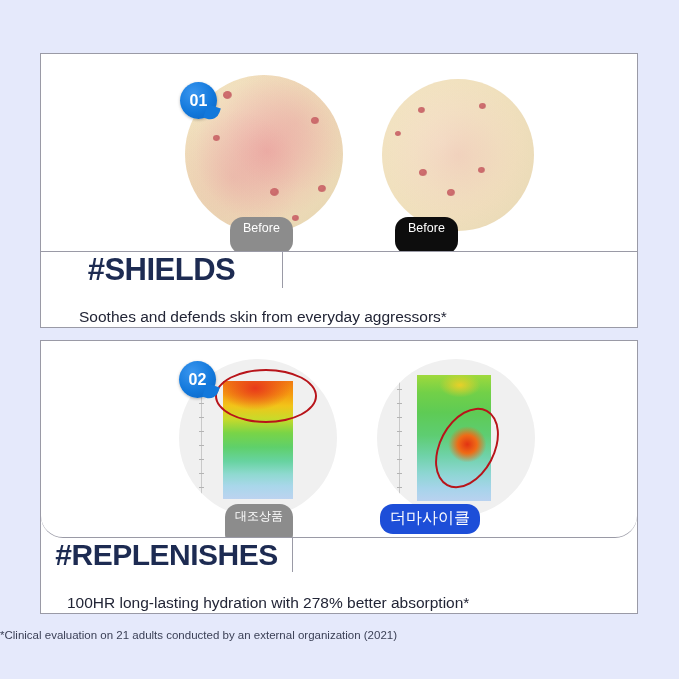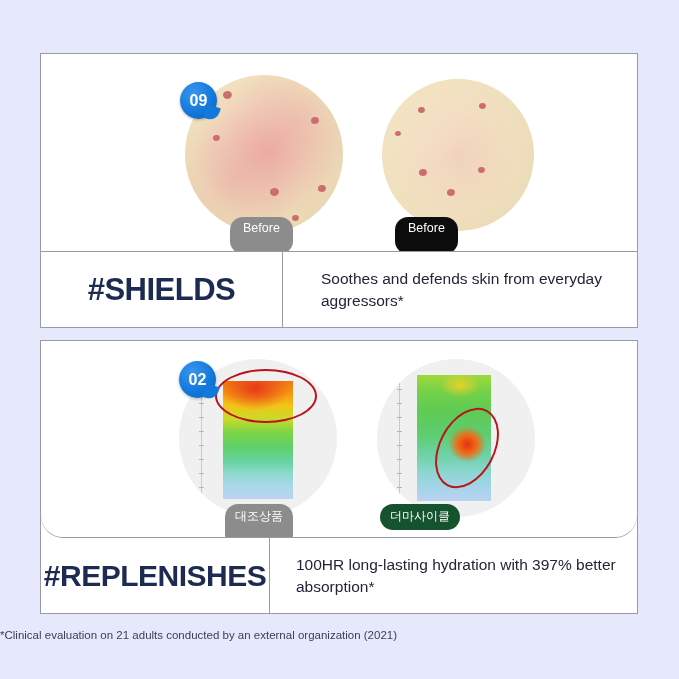--- a/index.html
+++ b/index.html
@@ -41,44 +41,45 @@
     border-bottom: 1px solid #9a9aa6;
     box-sizing: border-box;
     overflow: hidden;
   }
   #card-replenishes .visual-row { height: 197px; border-radius: 22px; }
 
   .text-row {
     display: flex;
     height: 76px;
     box-sizing: border-box;
+    flex-direction: column;
   }
   .text-row .tag-cell {
     width: 242px;
     display: flex;
     align-items: center;
     justify-content: center;
     border-right: 1px solid #9a9aa6;
     box-sizing: border-box;
   }
   .text-row .desc-cell {
     flex: 1;
     display: flex;
-    align-items: center;
+    align-items: flex-end;
     padding-left: 38px;
     box-sizing: border-box;
   }
   .hashtag {
     color: #1d2b52;
     font-weight: bold;
     font-size: 31px;
     letter-spacing: -0.5px;
     white-space: nowrap;
   }
-  #card-replenishes .tag-cell { width: 229px; text-align: right; }
+  #card-replenishes .tag-cell { width: 252px; text-align: right; }
   #card-replenishes .hashtag { font-size: 30px; }
   #card-replenishes .desc-cell { padding-left: 26px; }
   .desc {
     color: #222536;
     font-size: 15.5px;
     line-height: 1.45;
   }
 
   
   .skin-circle {
@@ -142,21 +143,21 @@
     color: #ffffff;
     font-size: 12.5px;
     padding: 4px 13px 19px;
     border-radius: 13px;
     white-space: nowrap;
     z-index: 7;
   }
   #pill-before { background: #8c8c8c; left: 189px; top: 163px; }
   #pill-after  { background: #0d0d0d; left: 354px; top: 163px; }
   #pill-control  { background: #8c8c8c; left: 184px; top: 163px; font-size: 12px; padding: 4px 10px 22px; }
-  #pill-derma    { background: #14532d; left: 339px; top: 163px; font-size: 12px; padding: 4px 10px 5px; }
+  #pill-derma    { background: #1d4ed8; left: 339px; top: 163px; font-size: 16px; padding: 4px 10px 5px; }
 
   
   .thermal-wrap {
     position: absolute;
     border-radius: 50%;
     background: #f0f0f0;
     overflow: hidden;
   }
   #thermal-left  { left: 138px; top: 18px; width: 158px; height: 158px; }
   #thermal-right { left: 336px; top: 18px; width: 158px; height: 158px; }
@@ -280,21 +281,21 @@
 
       <div class="skin-circle" id="skin-after">
         <span class="spot" style="left:36px;  top:28px;  width:7px;  height:6px;"></span>
         <span class="spot" style="left:97px;  top:24px;  width:7px;  height:6px;"></span>
         <span class="spot" style="left:13px;  top:52px;  width:6px;  height:5px;"></span>
         <span class="spot" style="left:37px;  top:90px;  width:8px;  height:7px;"></span>
         <span class="spot" style="left:96px;  top:88px;  width:7px;  height:6px;"></span>
         <span class="spot" style="left:65px;  top:110px; width:8px;  height:7px;"></span>
       </div>
 
-      <div class="num-badge" id="badge-01">09</div>
+      <div class="num-badge" id="badge-01">01</div>
 
       <div class="pill" id="pill-before">Before</div>
       <div class="pill" id="pill-after">Before</div>
     </div>
 
     <div class="text-row">
       <div class="tag-cell">
         <span class="hashtag">#SHIELDS</span>
       </div>
       <div class="desc-cell">
@@ -353,20 +354,20 @@
 
       <div class="pill" id="pill-control">대조상품</div>
       <div class="pill" id="pill-derma">더마사이클</div>
     </div>
 
     <div class="text-row">
       <div class="tag-cell">
         <span class="hashtag">#REPLENISHES</span>
       </div>
       <div class="desc-cell">
-        <span class="desc">100HR long-lasting hydration with 397% better absorption*</span>
+        <span class="desc">100HR long-lasting hydration with 278% better absorption*</span>
       </div>
     </div>
   </div>
 
   <div id="footnote">*Clinical evaluation on 21 adults conducted by an external organization (2021)</div>
 
 </div>
 
 </body></html>

